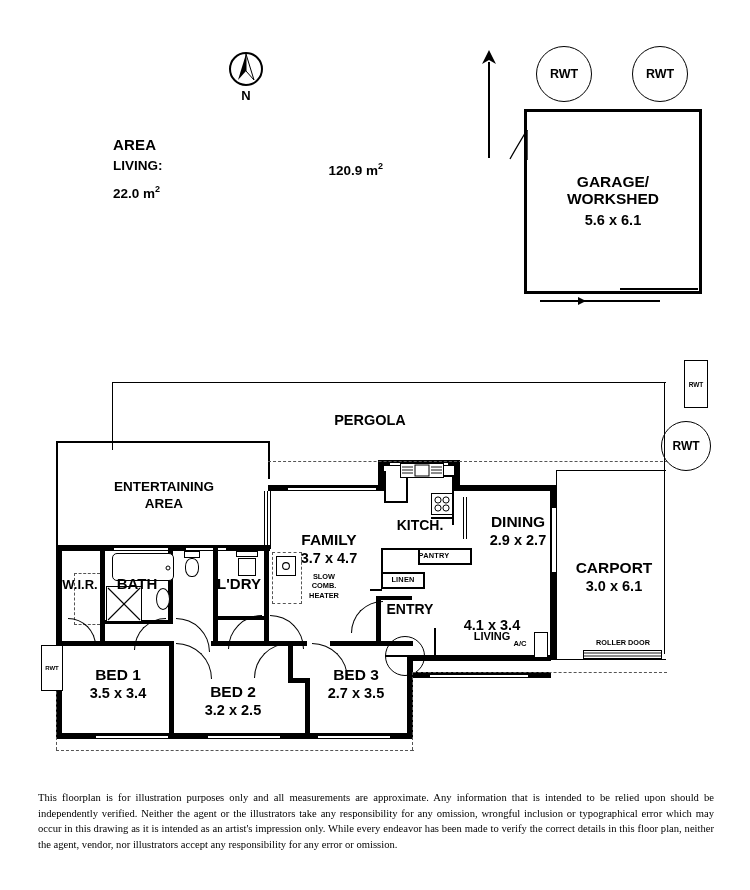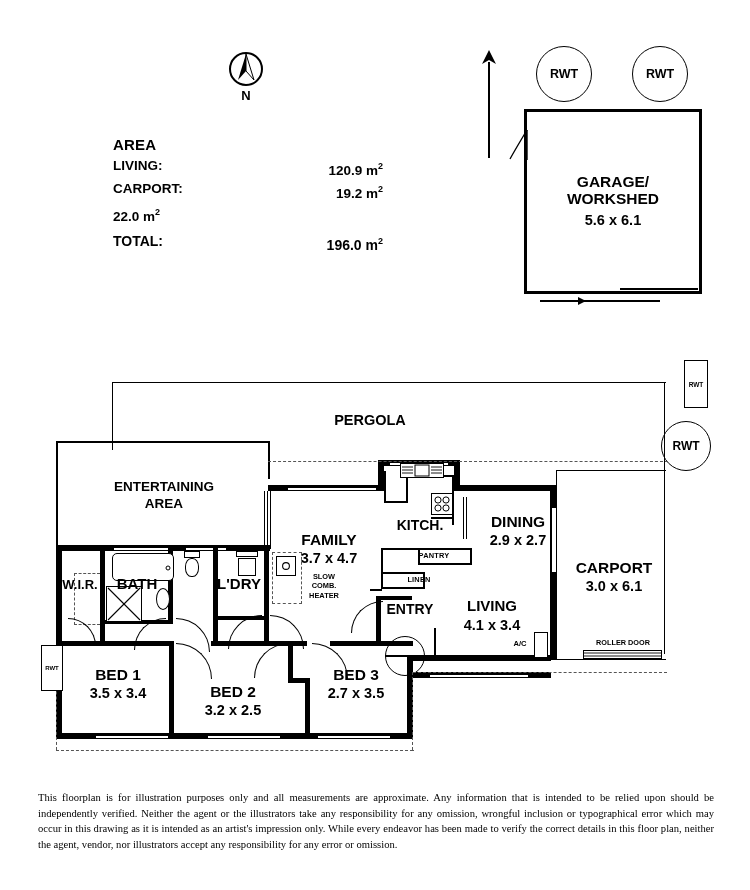--- a/index.html
+++ b/index.html
@@ -53,29 +53,21 @@
 </div>
 
 <div id="area-table">
   <div class="ttl">AREA</div>
 
   <div class="row">
     <span>LIVING:</span>
     <span class="val"><span>120.9</span> <span>m</span><sup>2</sup></span>
   </div>
   <div class="row">
-    <span>CARPORT:</span>
-    <span class="val"><span>19.2</span> <span>m</span><sup>2</sup></span>
-  </div>
-  <div class="row">
     <span class="val"><span>22.0</span> <span>m</span><sup>2</sup></span>
-  </div>
-  <div class="row total">
-    <span>TOTAL:</span>
-    <span class="val"><span>196.0</span> <span>m</span><sup>2</sup></span>
   </div>
 </div>
 
 <div class="tl" style="left:488px;top:62px;width:1.6px;height:96px;"></div>
 <svg class="abs" style="left:481px;top:50px;" width="16" height="16">
   <polygon points="8,0 1,14 8,10 15,14" fill="#000"></polygon>
 </svg>
 
 <div class="rwt-circ" style="left:536px;top:46px;width:54px;height:54px;font-size:12.5px;">RWT</div>
 <div class="rwt-circ" style="left:632px;top:46px;width:54px;height:54px;font-size:12.5px;">RWT</div>
@@ -220,21 +212,21 @@
   </svg>
 </div>
 <div class="tl" style="left:431px;top:517px;width:22px;height:1.6px;"></div>
 
 <div class="abs" style="left:418px;top:548px;width:54px;height:17px;border:2px solid #000;border-top:2.6px solid #000;box-sizing:border-box;background:#fff;"></div>
 <div class="lbl sm" style="left:418px;top:552px;width:32px;">PANTRY</div>
 <div class="tl" style="left:381px;top:548px;width:38px;height:2.2px;"></div>
 <div class="tl" style="left:381px;top:548px;width:2.2px;height:24px;"></div>
 
 <div class="abs" style="left:381px;top:572px;width:44px;height:17px;border:2px solid #000;box-sizing:border-box;background:#fff;"></div>
-<div class="lbl sm" style="left:381px;top:576px;width:44px;margin-left:16px;">LINEN</div>
+<div class="lbl sm" style="left:381px;top:576px;width:44px;">LINEN</div>
 <div class="tl" style="left:370px;top:589px;width:12px;height:1.6px;"></div>
 
 <div class="abs" style="left:534px;top:632px;width:14px;height:26px;border:1.3px solid #000;box-sizing:border-box;background:#fff;"></div>
 <div class="lbl" style="left:505px;top:640px;width:30px;font-size:7.6px;font-weight:bold;">A/C</div>
 
 <div class="abs" style="left:583px;top:650px;width:79px;height:9px;border:1.1px solid #000;box-sizing:border-box;background:#fff;">
   <svg width="77" height="7" style="display:block;">
       <line x1="0" y1="2" x2="77" y2="2" stroke="#000" stroke-width="0.9"></line>
       <line x1="0" y1="5" x2="77" y2="5" stroke="#000" stroke-width="0.9"></line>
     </svg>
@@ -287,21 +279,21 @@
 <div class="lbl rm-name" style="left:211px;top:576px;width:56px;font-size:15px;">L'DRY</div>
 
 <div class="lbl rm-name" style="left:285px;top:531px;width:88px;font-size:15.5px;">FAMILY</div>
 <div class="lbl rm-dim" style="left:285px;top:550px;width:88px;font-size:14.5px;">3.7 x 4.7</div>
 
 <div class="lbl rm-name" style="left:387px;top:518px;width:66px;font-size:14px;">KITCH.</div>
 
 <div class="lbl rm-name" style="left:477px;top:513px;width:82px;font-size:15.5px;">DINING</div>
 <div class="lbl rm-dim" style="left:477px;top:532px;width:82px;font-size:14.5px;">2.9 x 2.7</div>
 
-<div class="lbl rm-name" style="left:450px;top:598px;width:84px;font-size:15px;">LIVING</div>
+<div class="lbl rm-name" style="left:450px;top:630px;width:84px;font-size:11px;">LIVING</div>
 <div class="lbl rm-dim" style="left:450px;top:617px;width:84px;font-size:14.5px;">4.1 x 3.4</div>
 
 <div class="lbl rm-name" style="left:564px;top:559px;width:100px;font-size:15.5px;">CARPORT</div>
 <div class="lbl rm-dim" style="left:564px;top:578px;width:100px;font-size:14.5px;">3.0 x 6.1</div>
 
 <div class="lbl rm-name" style="left:379px;top:582px;width:62px;font-size:14px;margin-top:20px;">ENTRY</div>
 
 <div class="lbl rm-name" style="left:75px;top:666px;width:86px;font-size:15.5px;">BED 1</div>
 <div class="lbl rm-dim" style="left:75px;top:685px;width:86px;font-size:14.5px;">3.5 x 3.4</div>
 

